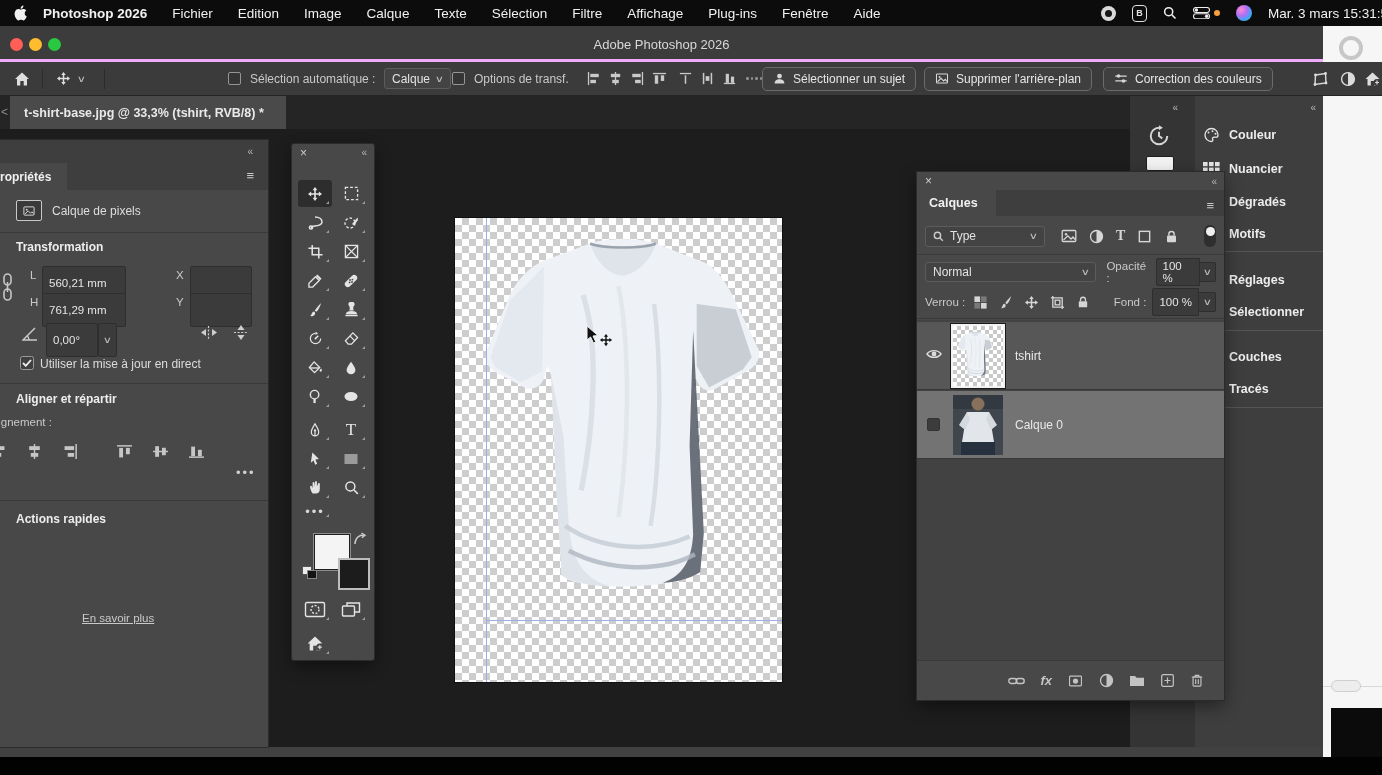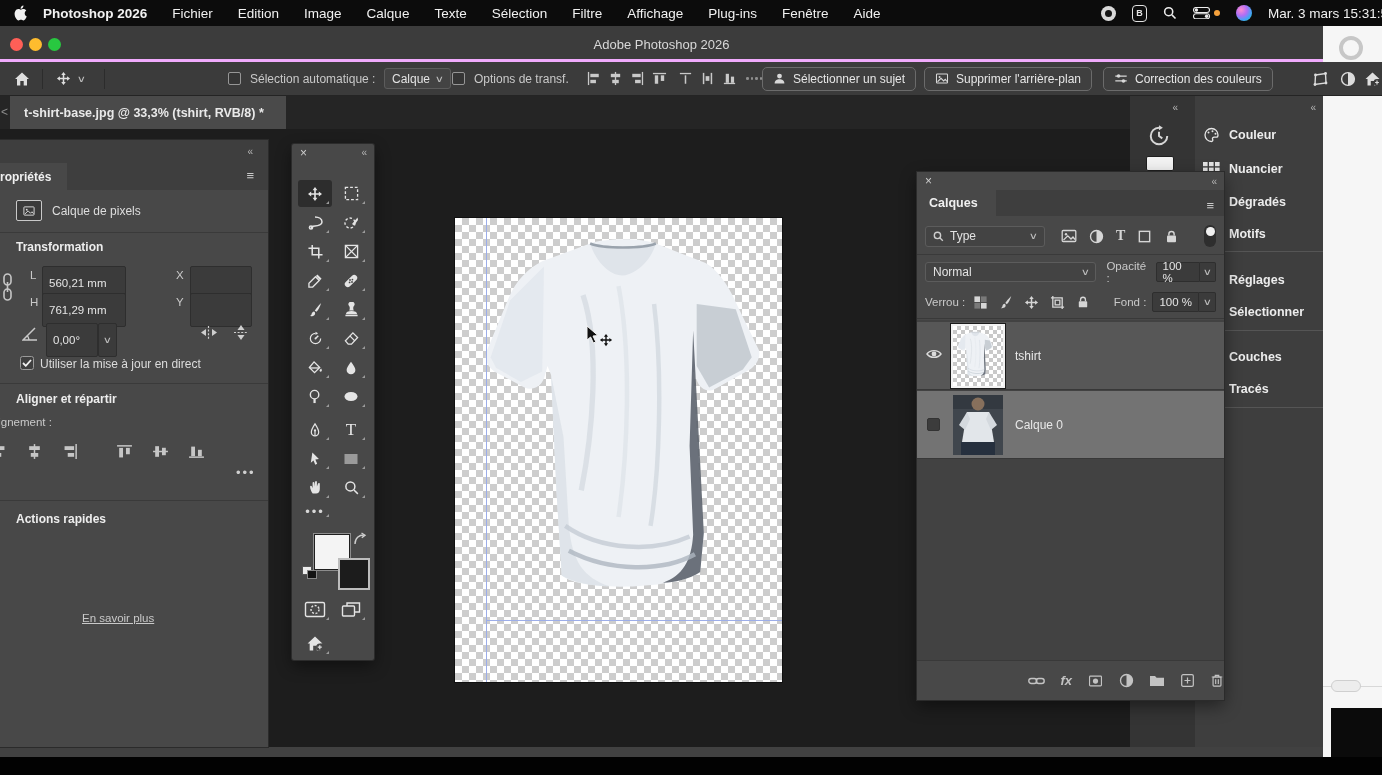--- a/index.html
+++ b/index.html
@@ -99,38 +99,38 @@
   .mini-swatch .a { position:absolute; left:0; top:0; width:10px; height:9px; background:#ededed; border:1px solid #555; }
   .mini-swatch .b { position:absolute; left:5px; top:4px; width:10px; height:9px; background:#141414; border:1px solid #888; }
 
   
   #layers { left:917px; top:172px; width:307px; height:528px; z-index:8; }
   .ltab { position:absolute; left:0; top:18px; height:26px; background:#484848; padding:0 18px 0 12px; display:flex;
           align-items:center; color:#f0f0f0; font-size:12.5px; font-weight:bold; }
   .ltabstrip { position:absolute; left:0; top:18px; width:100%; height:26px; background:#3e3e3e; }
   .lmenu { position:absolute; right:10px; top:26px; color:#c9c9c9; font-size:13px; }
   .lrow { position:absolute; left:0; width:100%; display:flex; align-items:center; }
-  .valbox { background:#3b3b3b; border:1px solid #2e2e2e; border-radius:2px 0 0 2px; height:20px; display:flex;
+  .valbox { background:#3b3b3b; border:1px solid #2e2e2e; border-radius:2px 0 0 2px; height:28px; display:flex;
             align-items:center; padding:0 6px; color:#e4e4e4; font-size:11.5px; }
   .valchev { background:#3b3b3b; border:1px solid #2e2e2e; border-left:none; border-radius:0 2px 2px 0; height:20px;
              width:17px; display:flex; align-items:center; justify-content:center; }
   .licon { color:#d6d6d6; }
   .layer-list { position:absolute; left:0; top:148px; width:100%; height:340px; background:#424242; }
   .layer-row { position:absolute; left:0; width:100%; height:68px; border-bottom:1px solid #383838; }
   .eyebox { position:absolute; left:9px; top:26px; width:16px; height:14px; color:#dcdcdc; }
   .eyebox-empty { position:absolute; left:10px; top:27px; width:13px; height:13px; background:#3c3c3c; border-radius:2px; border:1px solid #333; }
   .thumb { position:absolute; left:36px; top:4px; width:50px; height:60px; }
   .thumb.checker { background-color:#fff;
     background-image:linear-gradient(45deg,#c9c9c9 25%,transparent 25%,transparent 75%,#c9c9c9 75%),
                      linear-gradient(45deg,#c9c9c9 25%,transparent 25%,transparent 75%,#c9c9c9 75%);
     background-size:8px 8px; background-position:0 0,4px 4px; }
   .thumb.selected { outline:2px solid #f2f2f2; box-shadow:0 0 0 3px #1a1a1a; }
   .lname { position:absolute; left:98px; top:27px; color:#e8e8e8; font-size:12px; }
   .lbottom { position:absolute; left:0; top:488px; width:100%; height:40px; border-top:1px solid #393939;
-             display:flex; align-items:center; justify-content:flex-end; gap:15px; color:#c3c3c3; }
+             display:flex; align-items:center; justify-content:flex-end; gap:15px; padding-right:20px; color:#c3c3c3; }
   .fxg { font-size:13px; font-style:italic; font-weight:bold; color:#c3c3c3; }
   .toggle { position:relative; width:12px; height:22px; background:#2e2e2e; border-radius:6px; }
   .toggle::after { content:""; position:absolute; left:1.5px; top:1.5px; width:9px; height:9px; border-radius:50%; background:#f0f0f0; }
 
   
   #dock-strip { left:1130px; top:96px; width:65px; height:651px; background:#343434; z-index:4; }
   #dock-names { left:1195px; top:96px; width:128px; height:651px; background:#3e3e3e; z-index:4; }
   .dock-item { position:absolute; left:0; width:100%; height:24px; display:flex; align-items:center; gap:9px; padding-left:8px; }
   .dock-item .dlabel { color:#ececec; font-size:12.5px; font-weight:bold; white-space:nowrap; }
   .ddiv { position:absolute; left:0; width:100%; height:1px; background:#555; }

